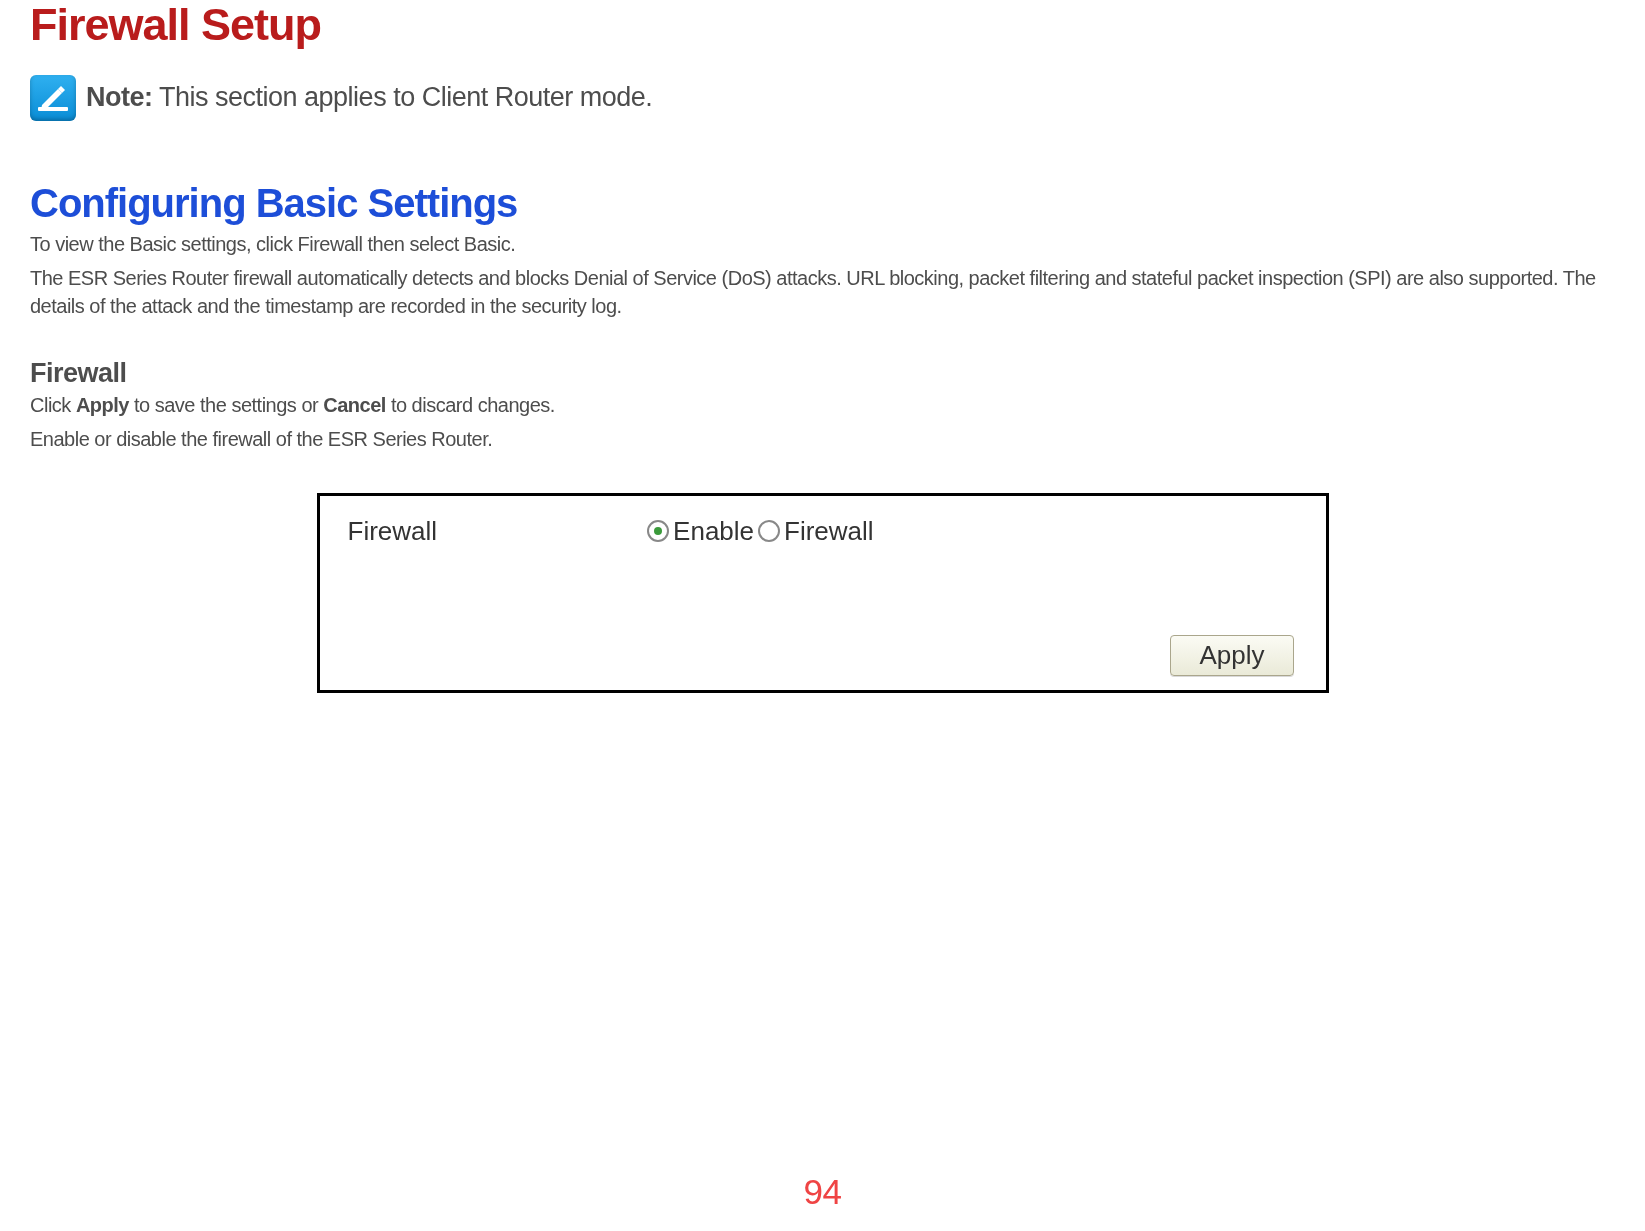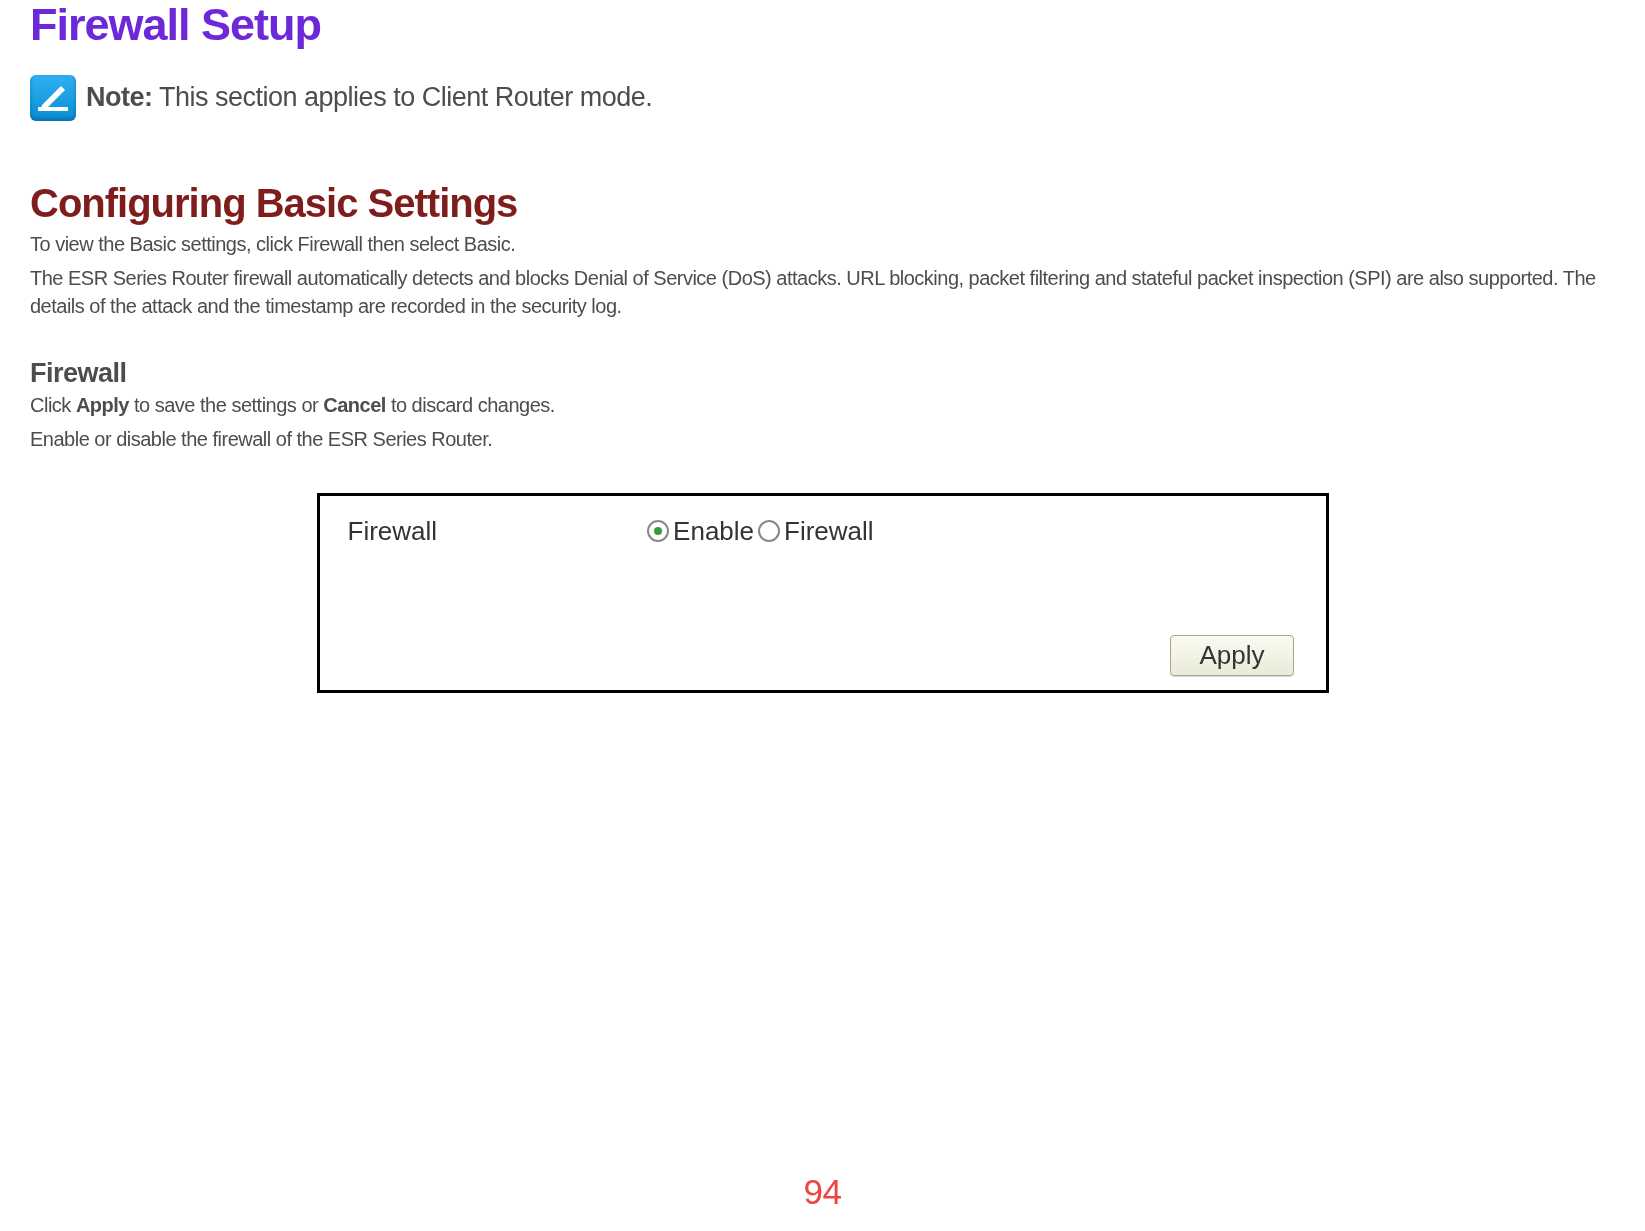--- a/index.html
+++ b/index.html
@@ -16,21 +16,21 @@
       box-sizing: border-box;
       padding: 0 30px;
     }
     h1.main-title {
       font-size: 45px;
       font-weight: bold;
       letter-spacing: -1px;
       margin: 0;
       padding-top: 0;
       line-height: 1.1;
-      color: #6d28d9;
+      color: #b91c1c;
       font-family: "Arial Narrow", Arial, sans-serif;
       font-stretch: condensed;
     }
     .note-row {
       display: flex;
       align-items: center;
       margin-top: 25px;
       gap: 10px;
     }
     .note-icon {
@@ -50,21 +50,21 @@
       letter-spacing: -0.5px;
     }
     .note-text strong {
       font-weight: bold;
     }
     h2.subheading {
       font-size: 40px;
       font-weight: bold;
       letter-spacing: -1px;
       margin: 60px 0 4px 0;
-      color: #7f1d1d;
+      color: #1d4ed8;
       font-family: "Arial Narrow", Arial, sans-serif;
       font-stretch: condensed;
     }
     .body-text {
       font-size: 20px;
       color: #4d4d4d;
       line-height: 1.4;
       margin: 0 0 6px 0;
       letter-spacing: -0.5px;
     }

